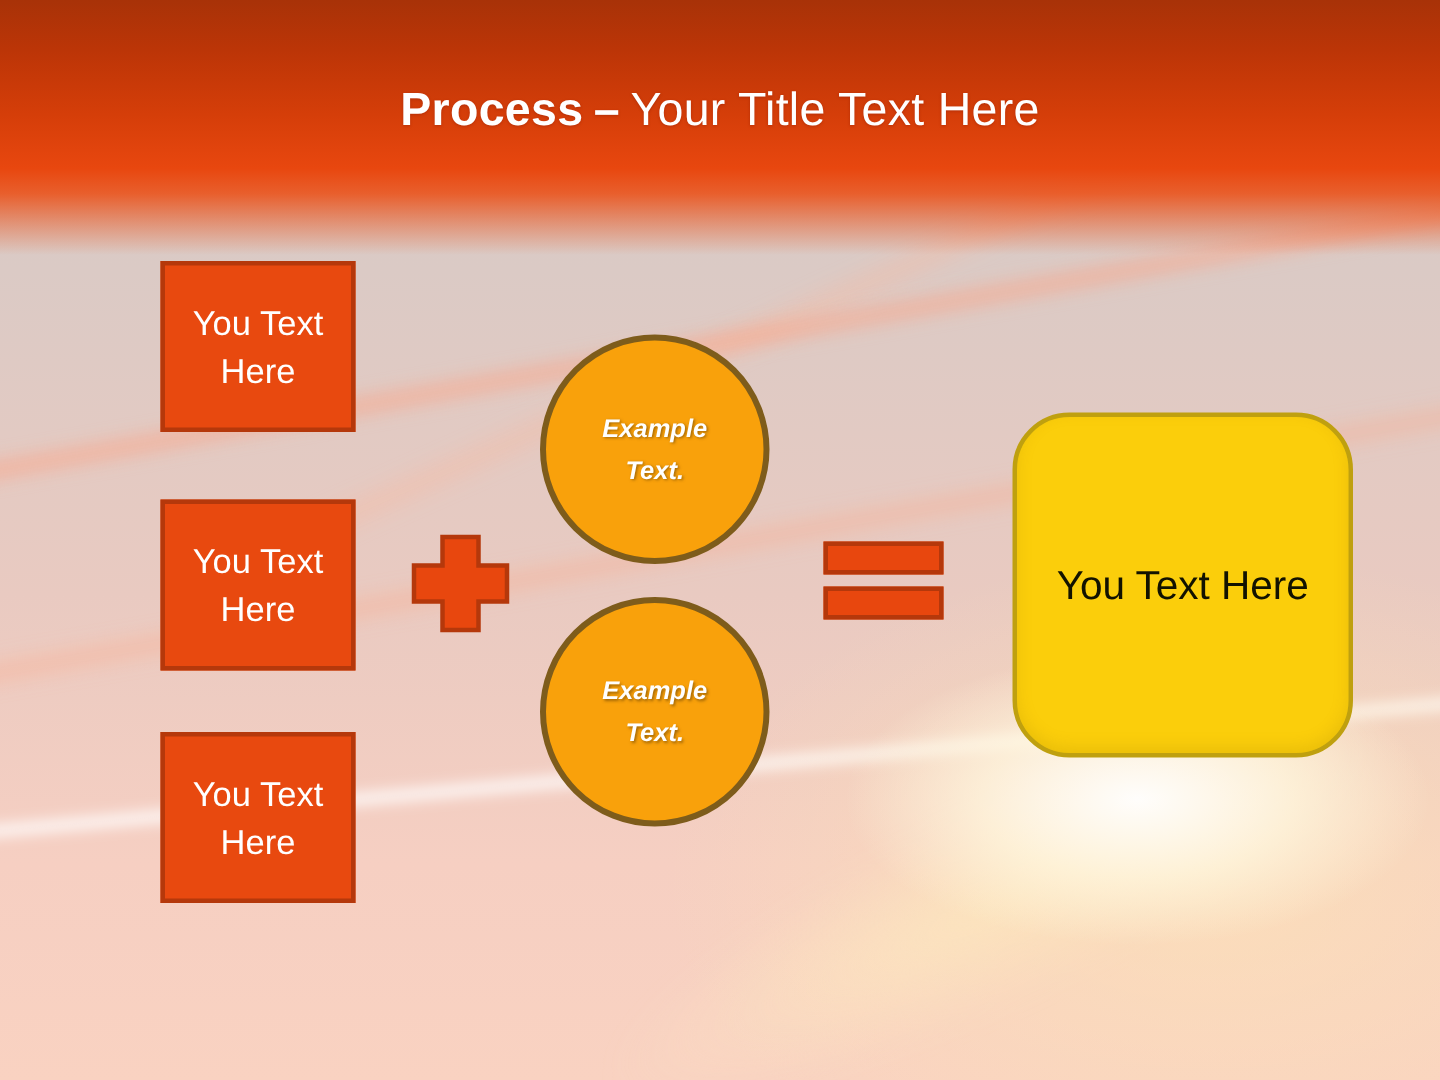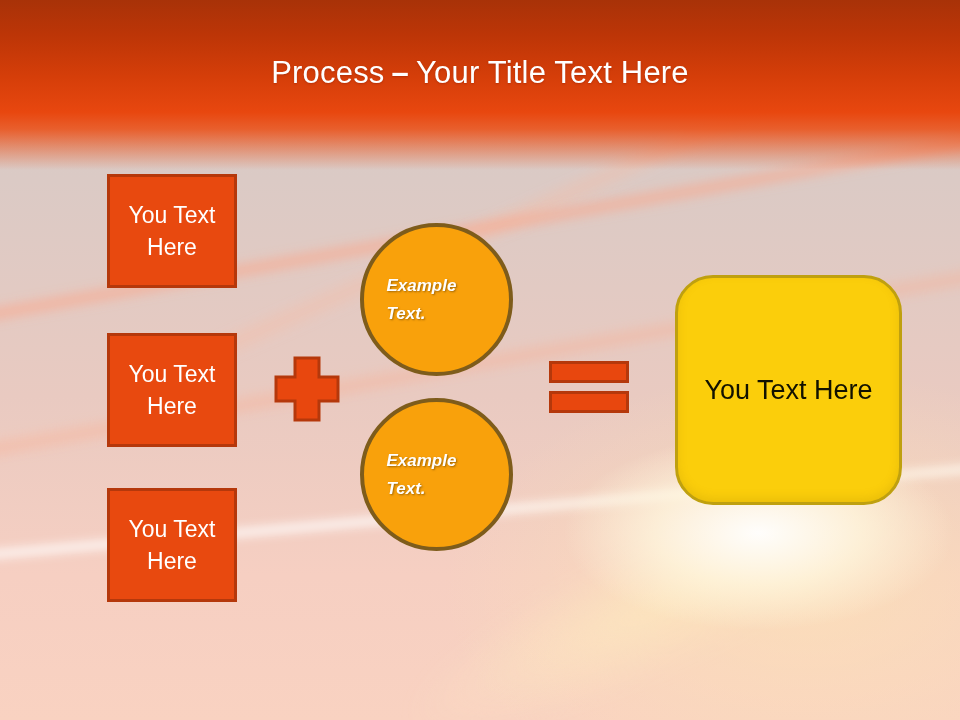--- a/index.html
+++ b/index.html
@@ -25,35 +25,35 @@
   }
   .beam { position:absolute; left:380px; top:540px; width:560px; height:130px; transform:rotate(-25deg);
     filter:blur(9px); pointer-events:none;
     background:radial-gradient(ellipse at center, rgba(255,240,195,0.55) 0%, rgba(255,240,195,0) 70%); }
   
   .header { position:absolute; left:0; top:0; width:960px; height:170px;
     background:linear-gradient(180deg,#A83208 0%,#BC3507 20%,#D53E09 45%,#E8470F 66%,rgba(235,76,18,0.85) 76%,rgba(240,100,40,0) 100%); }
   .title { position:absolute; left:0; top:55px; width:100%; margin:0; text-align:center;
     color:#FFFFFF; font-size:31px; font-weight:400; letter-spacing:0.2px;
     text-shadow:0 1px 2px rgba(120,20,0,0.35); }
-  .title .t-bold { font-weight:400; }
+  .title .t-bold { font-weight:700; }
   .title .t-sep { font-weight:700; margin:0 7px; }
   
   .square { position:absolute; left:107px; width:130px; height:114px; box-sizing:border-box;
     background:#E8490F; border:3px solid #B5380B;
     display:flex; align-items:center; justify-content:center; }
   .square.sq1 { top:174px; } .square.sq2 { top:333px; } .square.sq3 { top:488px; }
   .square span { display:block; width:118px; text-align:center; color:#FFFFFF;
     font-size:23px; line-height:1.4; }
   .plus { position:absolute; left:274px; top:356px; }
   .circle { position:absolute; left:360px; width:153px; height:153px; box-sizing:border-box;
     background:#F9A10B; border:4px solid #7E5C1B; border-radius:50%;
     display:flex; align-items:center; justify-content:center; }
   .circle.c1 { top:223px; } .circle.c2 { top:398px; }
-  .circle span { display:block; width:100px; text-align:left; color:#FFFFFF;
+  .circle span { display:block; width:100px; text-align:center; color:#FFFFFF;
     font-size:17px; font-weight:700; font-style:italic; line-height:1.6;
     text-shadow:1px 1px 2px rgba(90,55,0,0.55); }
   .equals { position:absolute; left:549px; top:361px; }
   .equals .bar { width:80px; height:22px; box-sizing:border-box;
     background:#E8470E; border:3px solid #B5380B; }
   .equals .bar + .bar { margin-top:8px; }
   .result { position:absolute; left:675px; top:275px; width:227px; height:230px; box-sizing:border-box;
     background:#FBCE0B; border:3px solid #BFA00F; border-radius:38px;
     display:flex; align-items:center; justify-content:center;
     box-shadow:inset 0 -4px 10px rgba(160,120,0,0.18); }

